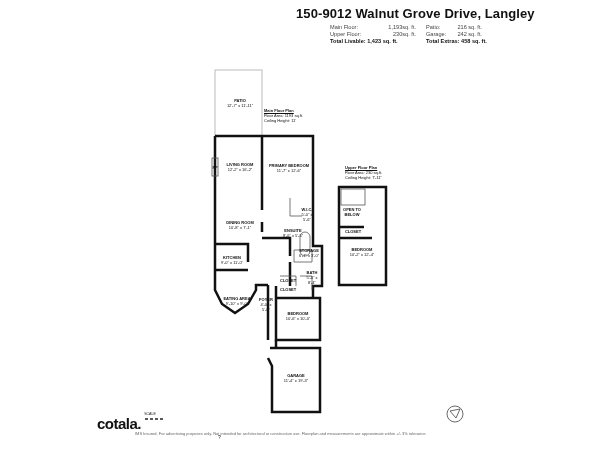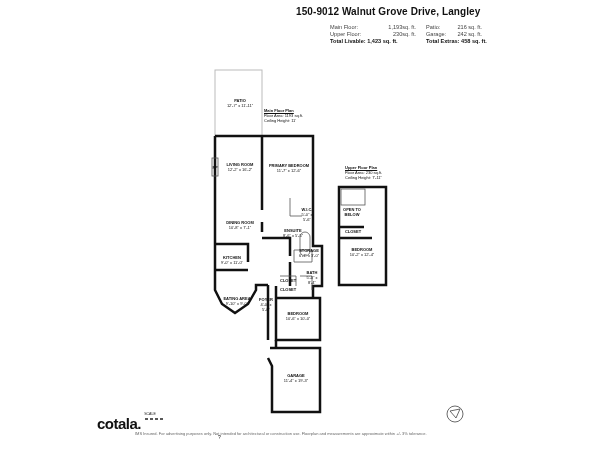--- a/index.html
+++ b/index.html
@@ -1,17 +1,17 @@
 <!DOCTYPE html>
 <html><head>
 <meta charset="utf-8">
 <style>
   html,body{margin:0;padding:0;background:#fff;}
   body{width:600px;height:450px;position:relative;overflow:hidden;font-family:"Liberation Sans",sans-serif;color:#111;}
-  .title{position:absolute;left:296px;top:6px;font-size:10px;font-weight:bold;letter-spacing:0.1px;white-space:nowrap;}
+  .title{position:absolute;left:296px;top:6px;font-size:13px;font-weight:bold;letter-spacing:0.1px;white-space:nowrap;}
   .stats{position:absolute;left:330px;top:24px;font-size:5.6px;color:#444;line-height:7px;}
   .stats .row{display:flex;}
   .stats .k{width:40px;}
   .stats .v{width:46px;text-align:right;padding-right:10px;}
   .stats .k2{width:28px;}
   .stats .v2{width:28px;text-align:right;}
   .stats .tot{font-weight:bold;color:#111;}
   svg{position:absolute;left:0;top:0;}
   .lbl{font-family:"Liberation Sans",sans-serif;}
   .foot{position:absolute;left:135px;top:431px;font-size:4px;color:#666;white-space:nowrap;}

